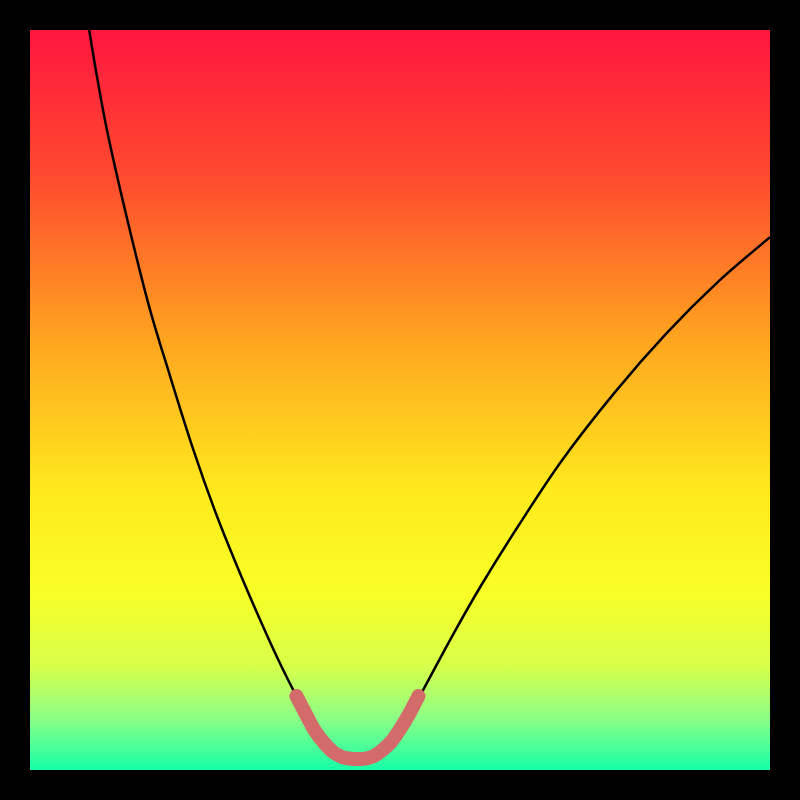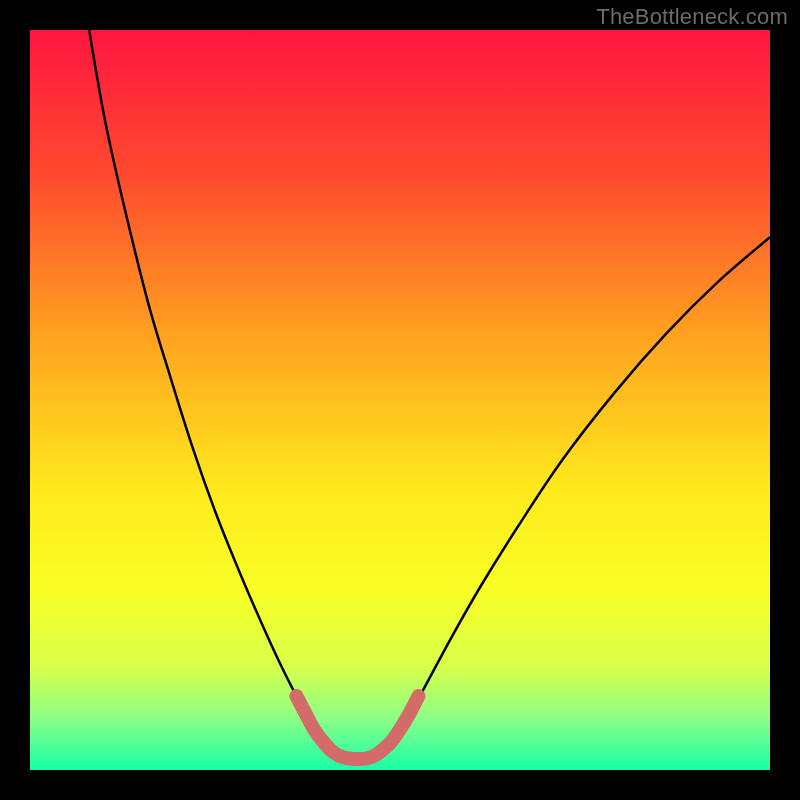--- a/index.html
+++ b/index.html
@@ -34,21 +34,20 @@
     font-size: 22px;
     font-weight: 500;
     letter-spacing: 0.2px;
   }
   svg { display: block; }
 </style>
 </head>
 <body>
 
 <div class="frame">
-  <div class="watermark">TheBottleneck.com</div>
   <div class="plot">
     <svg id="chart-svg" width="740" height="740" viewBox="0 0 740 740">
       <defs>
         <linearGradient id="bg-grad" x1="0" y1="0" x2="0" y2="1">
             <stop offset="0%" stop-color="#ff163f"></stop>
             <stop offset="20%" stop-color="#ff4b2e"></stop>
             <stop offset="42%" stop-color="#ffa51f"></stop>
             <stop offset="62%" stop-color="#ffe91d"></stop>
             <stop offset="76%" stop-color="#f8ff26"></stop>
             <stop offset="86%" stop-color="#d7ff4a"></stop>

